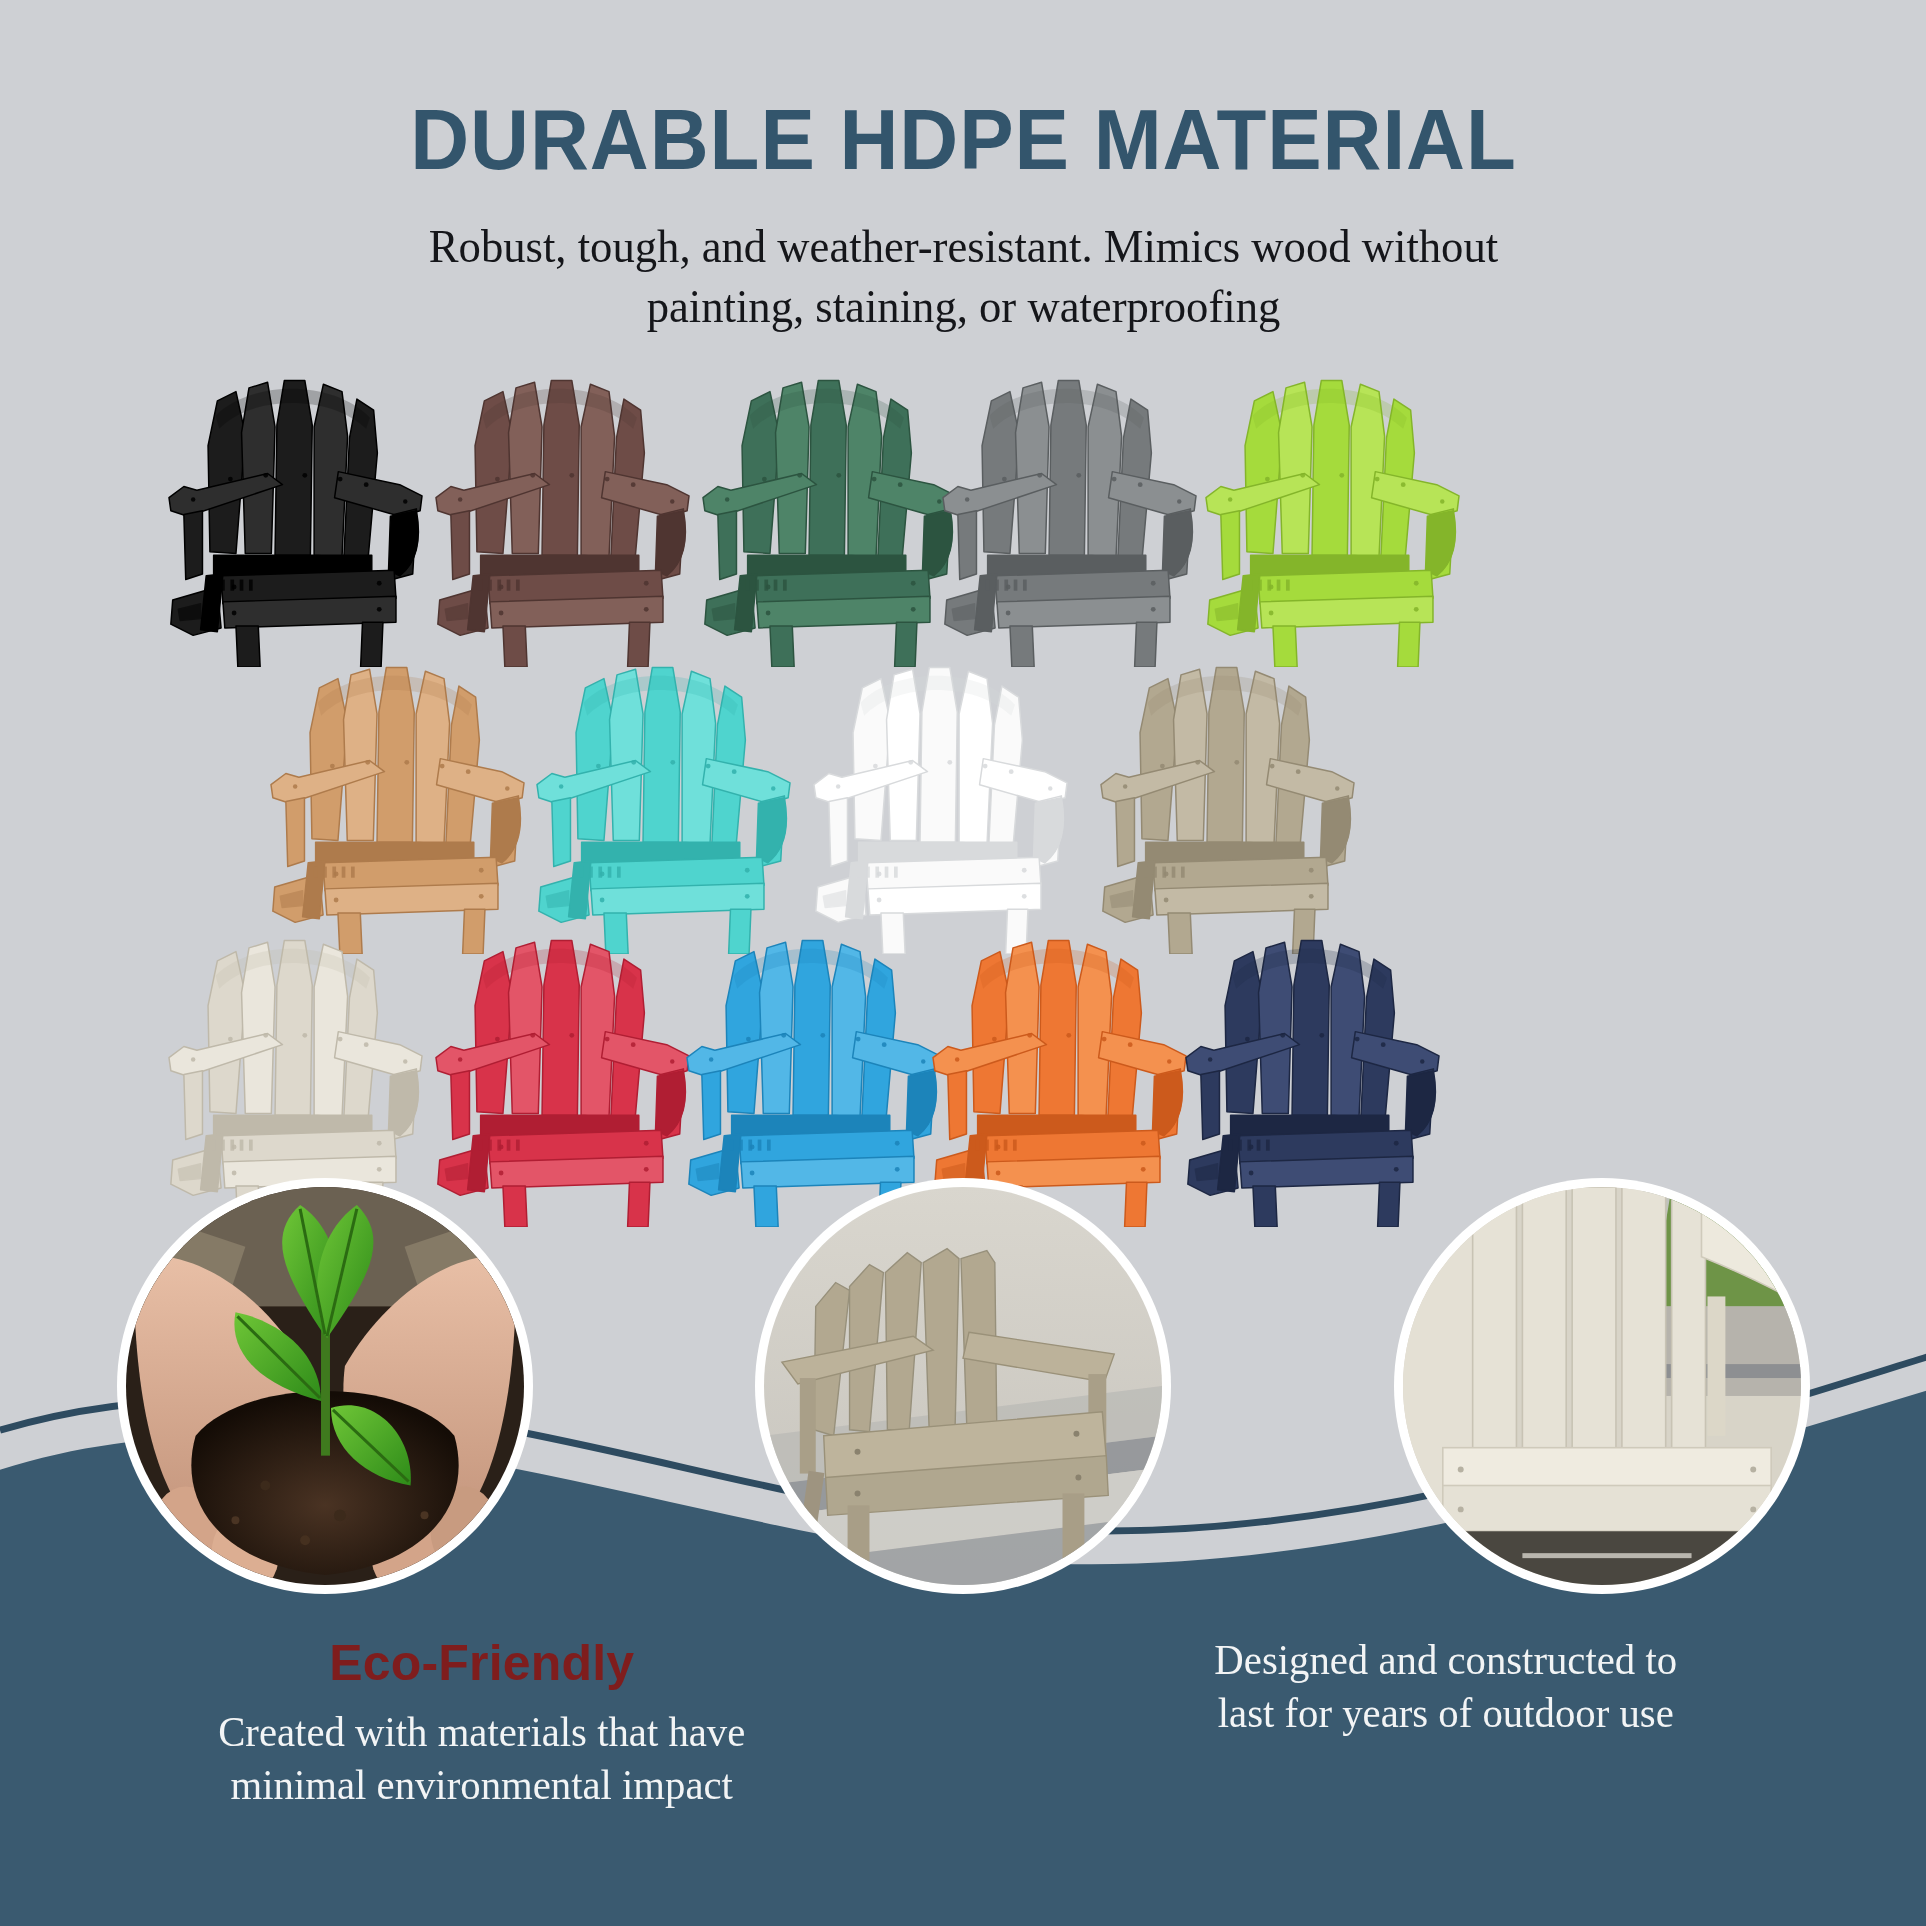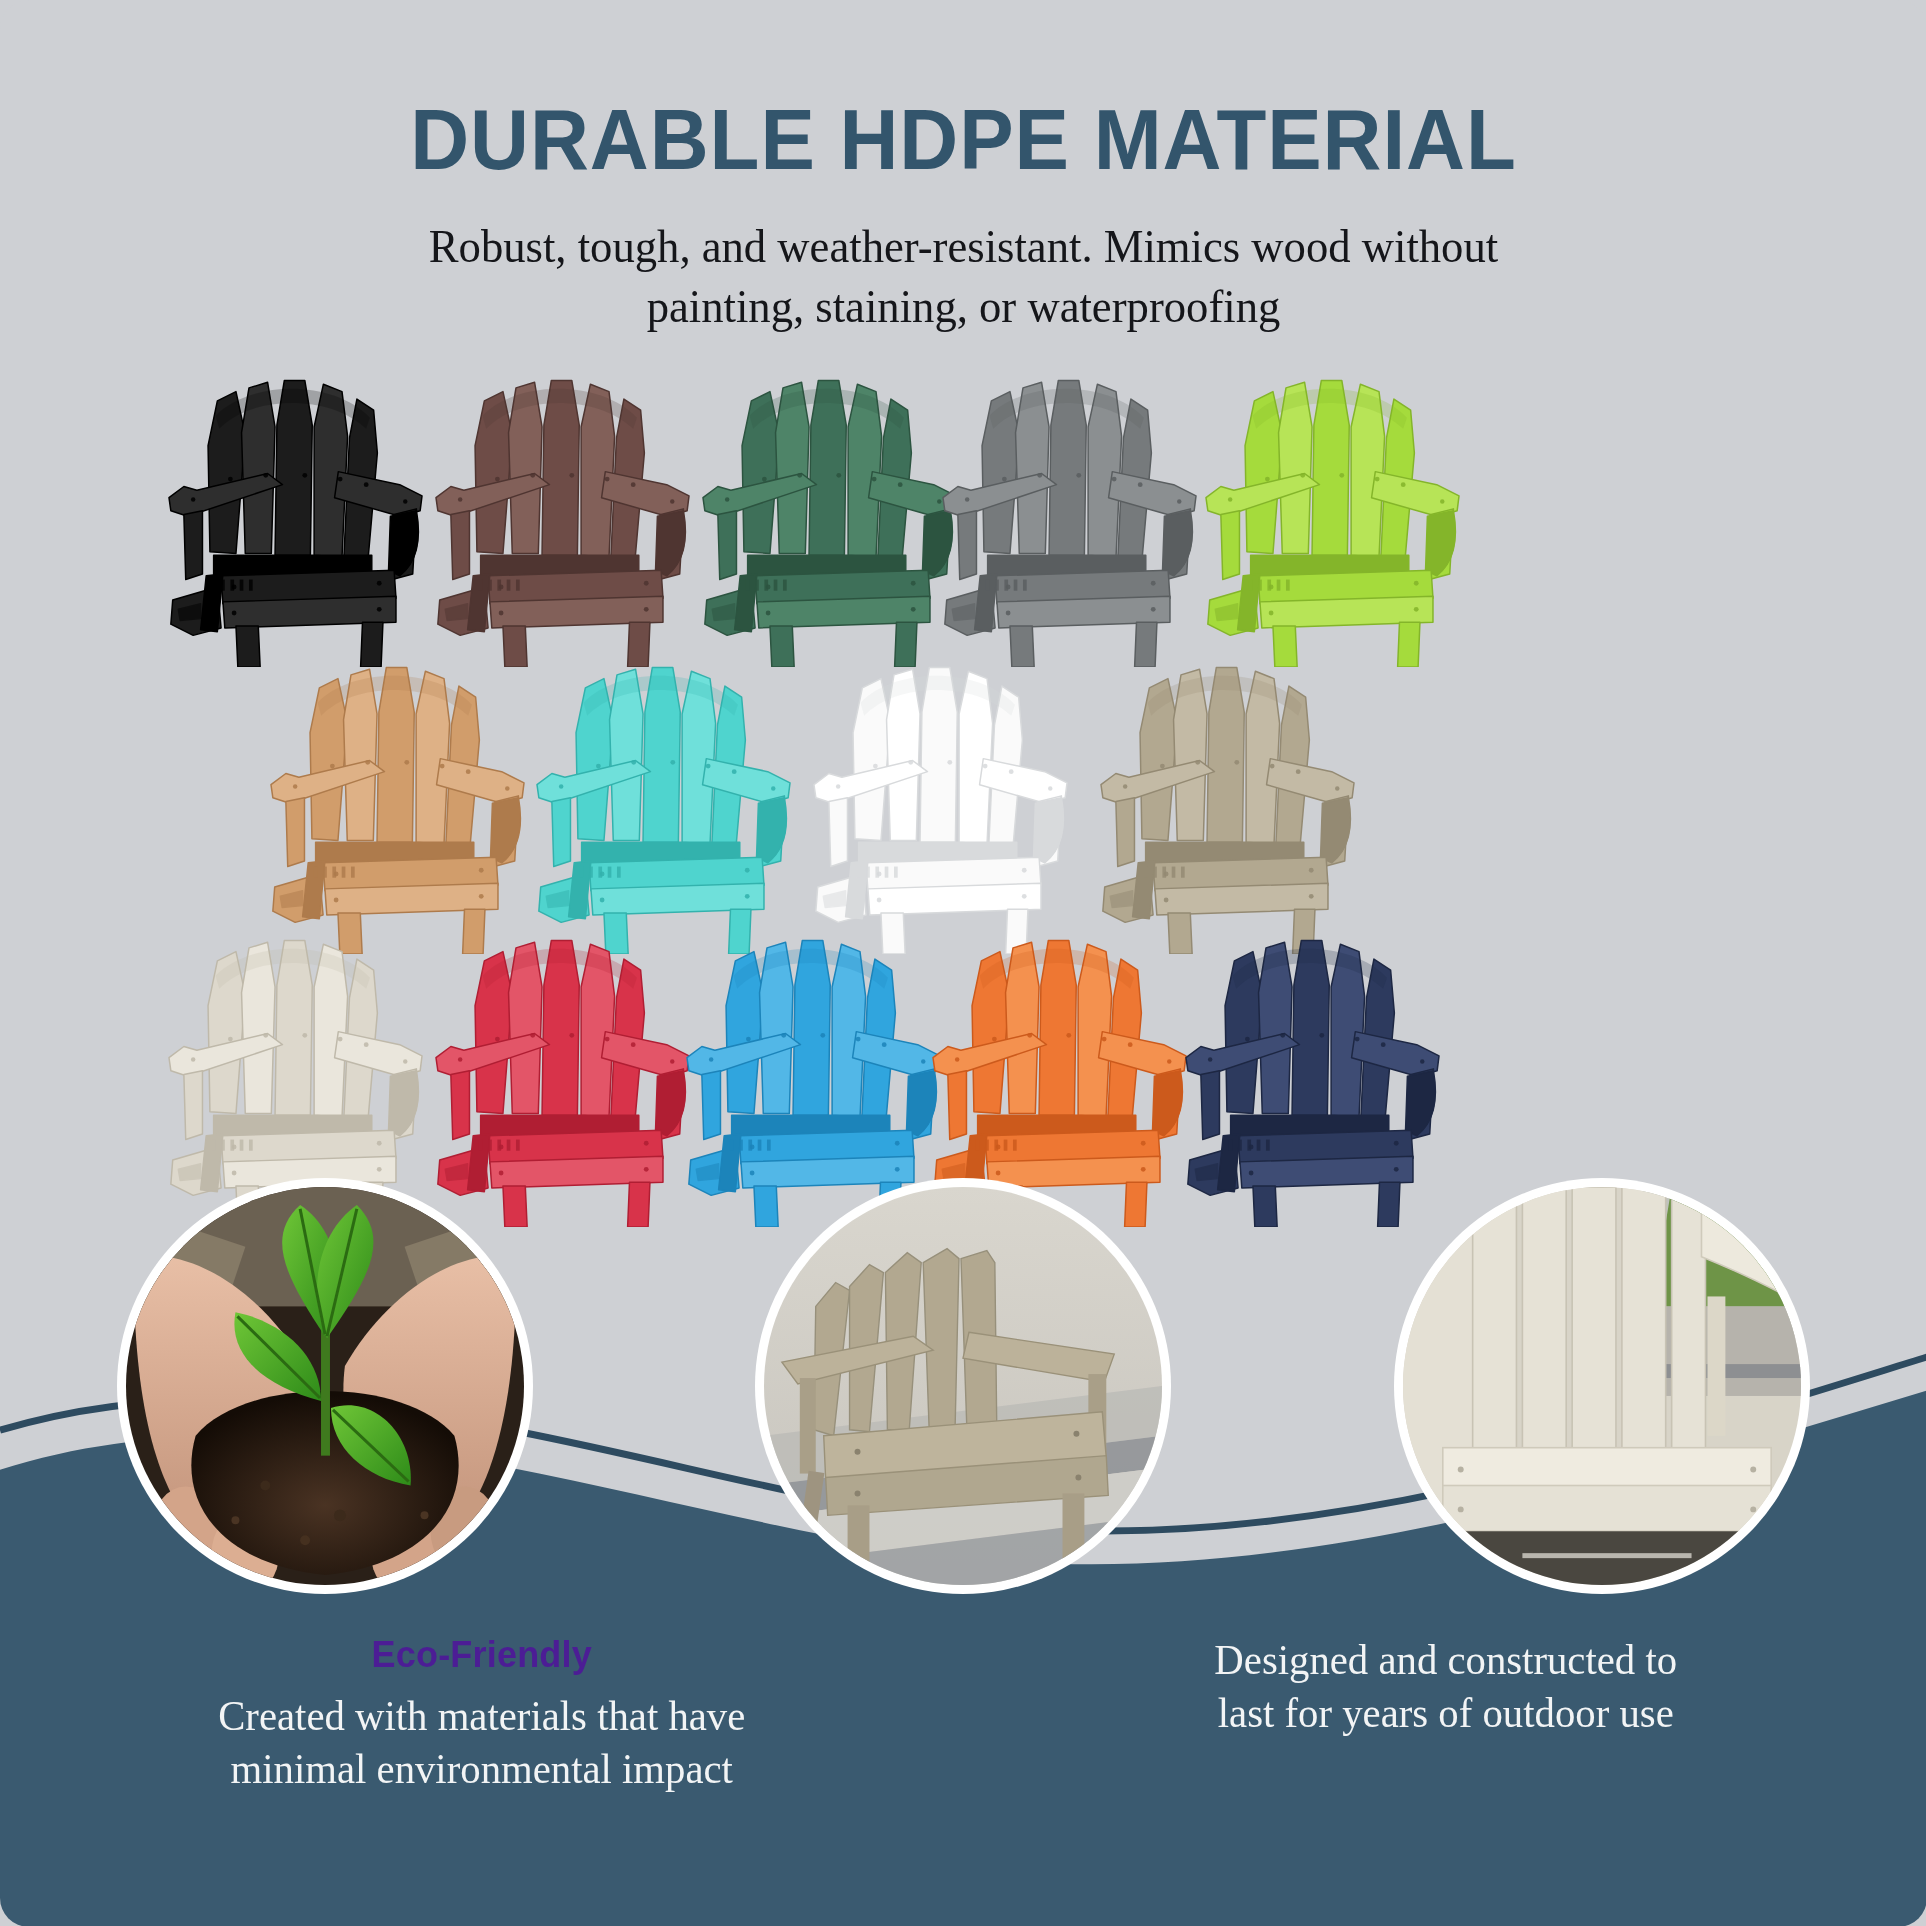--- a/index.html
+++ b/index.html
@@ -44,32 +44,32 @@
   }
   .circle{width:100%;height:100%;border-radius:50%;overflow:hidden;position:relative;}
   .circle svg{display:block;width:100%;height:100%;}
 
   
   .features{position:absolute;left:0;top:1634px;width:1927px;height:248px;
             display:flex;}
   .feature{flex:1;text-align:center;padding:0 24px;box-sizing:border-box;}
   .f-title{
     font-family:"Liberation Sans",sans-serif;font-weight:bold;
-    font-size:36px;color:#4c1d95;margin:0 0 14px 0;letter-spacing:0.2px;
+    font-size:50px;color:#7f1d1d;margin:0 0 14px 0;letter-spacing:0.2px;
   }
   .f-desc{
     font-family:"Liberation Serif",serif;
     font-size:42px;line-height:1.25;color:#F2F4F5;margin:0;
     transform:scaleX(.97);
   }
 </style>
 </head>
 <body style="background: rgb(206, 208, 212);">
 
-<div id="stage" style="background: rgb(206, 208, 212); border-radius: 29px;">
+<div id="stage" style="background: rgb(206, 208, 212);">
 
   <div class="header">
     <h1 class="title">DURABLE HDPE MATERIAL</h1>
     <p class="subtitle">
       <span>Robust, tough, and weather-resistant. Mimics wood without</span><br>
       <span>painting, staining, or waterproofing</span>
     </p>
   </div>
 
   <div class="grid" id="chair-grid">

